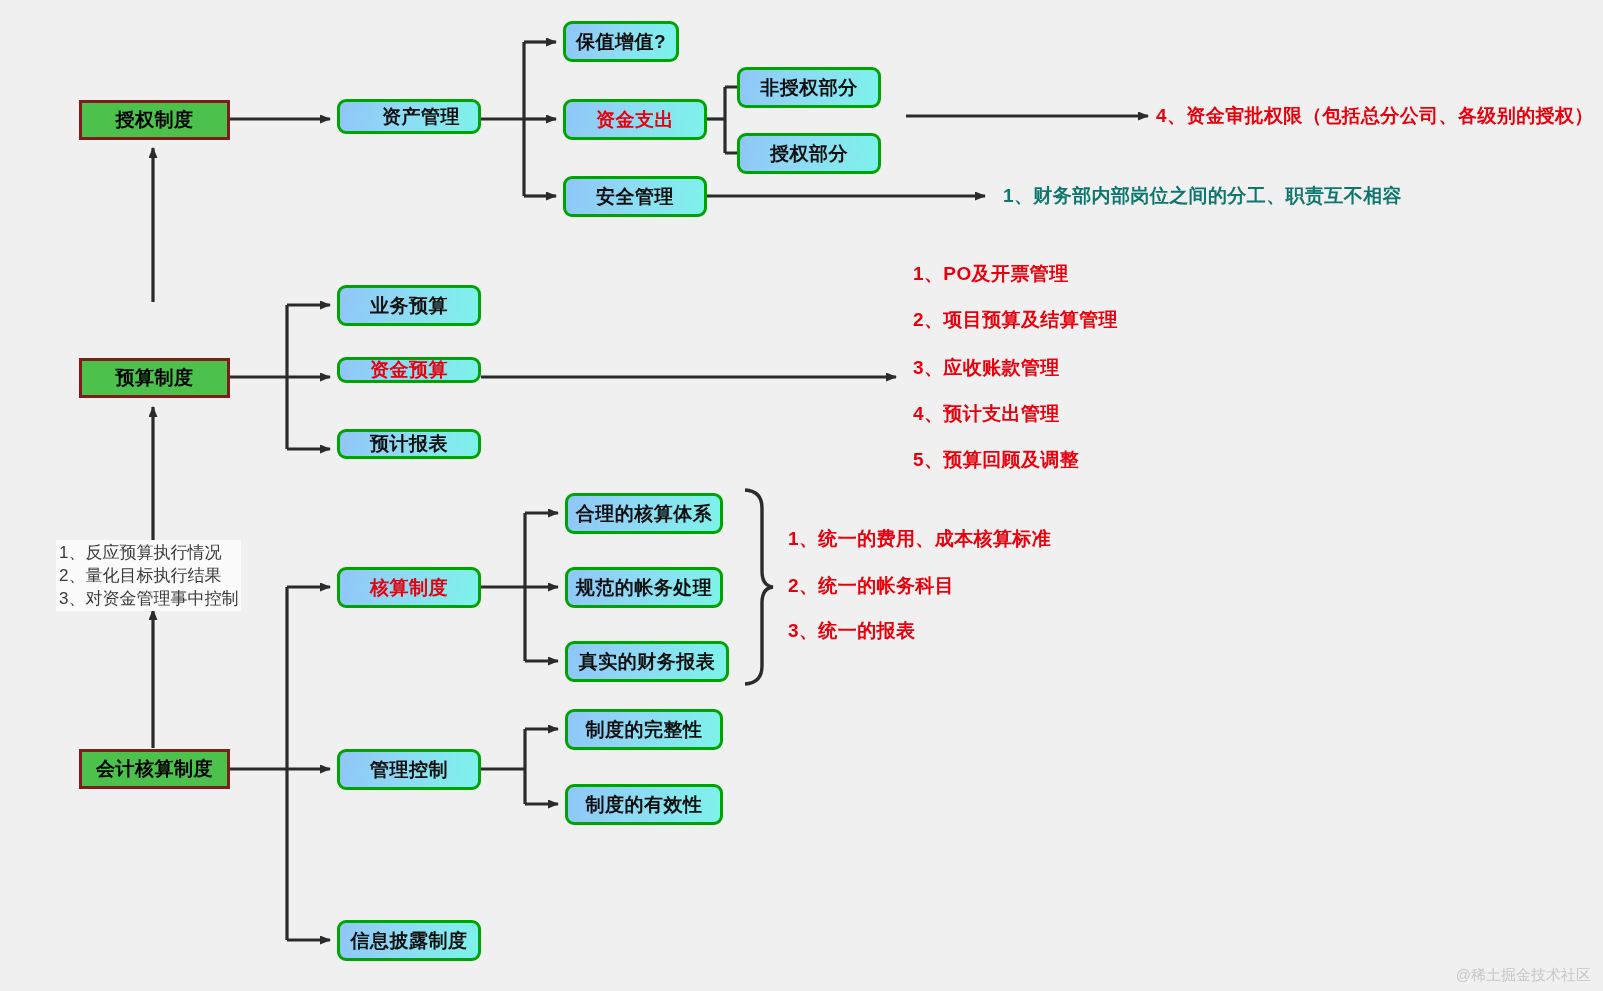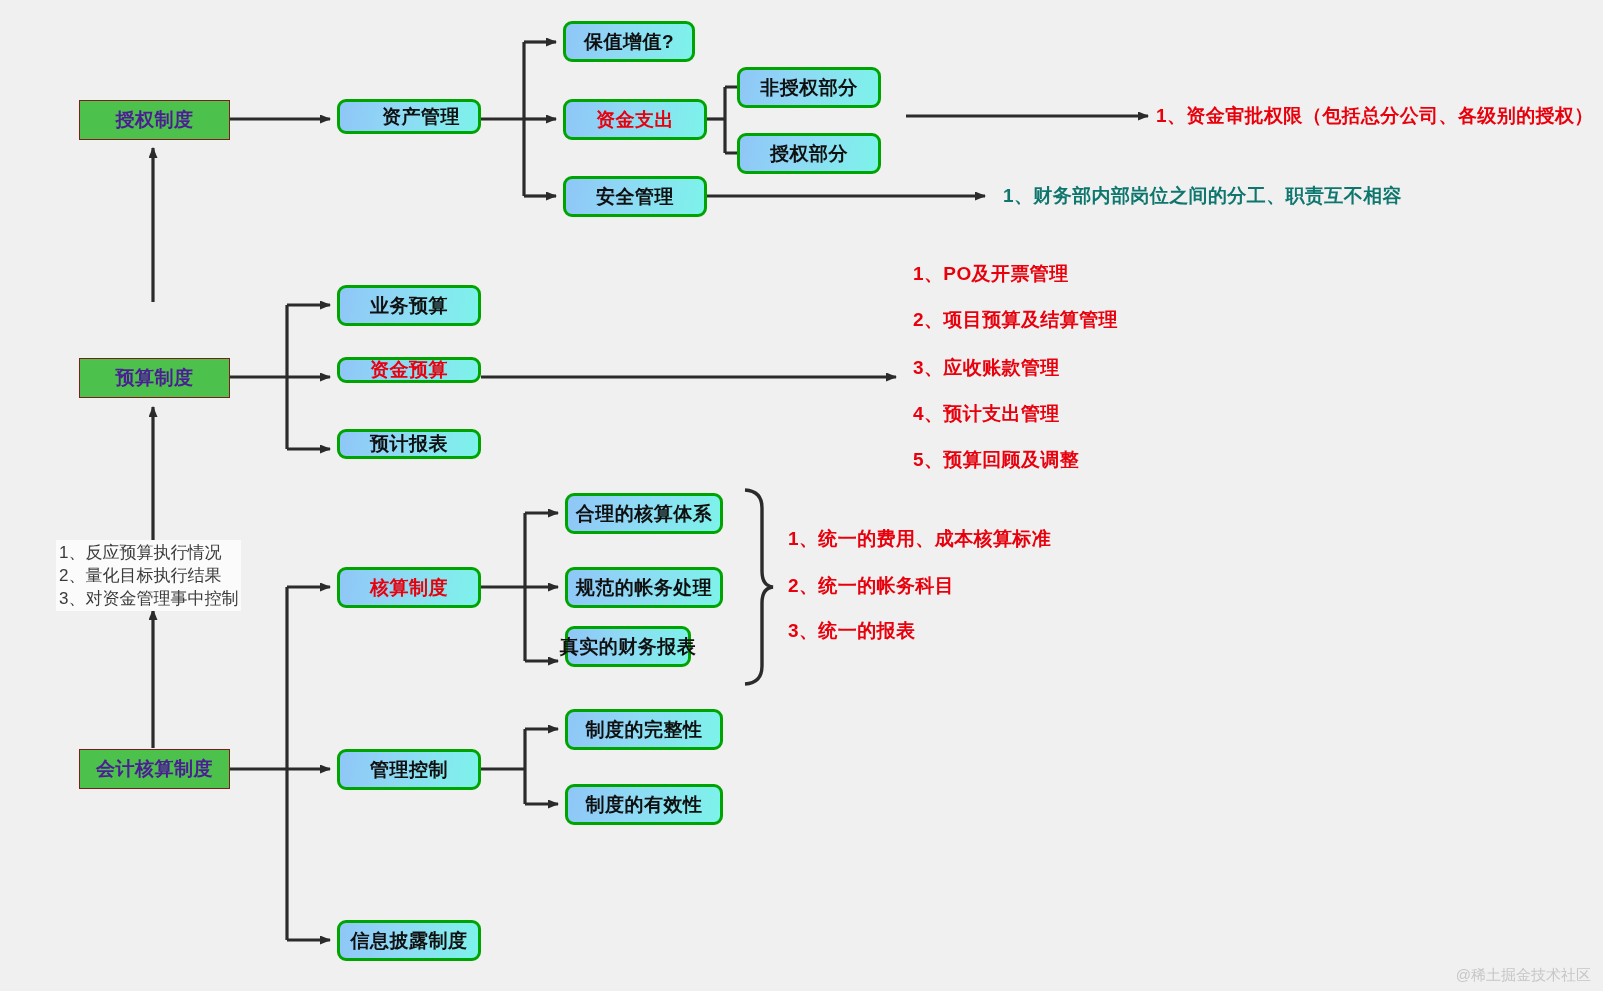--- a/index.html
+++ b/index.html
@@ -16,22 +16,22 @@
     position:absolute;
     display:flex;align-items:center;justify-content:center;
     box-sizing:border-box;
     font-weight:bold;
     letter-spacing:.5px;
     white-space:nowrap;
   }
   
   .green{
     background:#4cc14c;
-    border:1px solid #7f1d1d;
-    color:#4c1d95;
+    border:3px solid #7f1d1d;
+    color:#000000;
     font-size:19px;
     border-radius:0;
   }
   
   .blue{
     background:linear-gradient(100deg,#8fc6f7 0%,#8fd8f5 40%,#7df3ea 100%);
     border:3px solid #00a400;
     border-radius:9px;
     color:#101010;
     font-size:19px;
@@ -141,21 +141,21 @@
   </svg>
 
   <div class="node green" style="left:79px;top:100px;width:151px;height:40px;">授权制度</div>
 
   <div class="node green" style="left:79px;top:358px;width:151px;height:40px;">预算制度</div>
 
   <div class="node green" style="left:79px;top:749px;width:151px;height:40px;">会计核算制度</div>
 
   <div class="node blue" style="left:337px;top:99px;width:144px;height:35px;padding-left:24px;">资产管理</div>
 
-  <div class="node blue" style="left:563px;top:21px;width:132px;height:41px;">保值增值?</div>
+  <div class="node blue" style="left:563px;top:21px;width:116px;height:41px;">保值增值?</div>
 
   <div class="node blue redtext" style="left:563px;top:99px;width:144px;height:41px;">资金支出</div>
 
   <div class="node blue" style="left:737px;top:67px;width:144px;height:41px;">非授权部分</div>
 
   <div class="node blue" style="left:737px;top:133px;width:144px;height:41px;">授权部分</div>
 
   <div class="node blue" style="left:563px;top:176px;width:144px;height:41px;">安全管理</div>
 
   <div class="node blue" style="left:337px;top:285px;width:144px;height:41px;">业务预算</div>
@@ -163,38 +163,38 @@
   <div class="node blue redtext" style="left:337px;top:357px;width:144px;height:26px;">资金预算</div>
 
   <div class="node blue" style="left:337px;top:429px;width:144px;height:30px;">预计报表</div>
 
   <div class="node blue redtext" style="left:337px;top:567px;width:144px;height:41px;">核算制度</div>
 
   <div class="node blue" style="left:565px;top:567px;width:158px;height:41px;">规范的帐务处理</div>
 
   <div class="node blue" style="left:565px;top:493px;width:158px;height:41px;">合理的核算体系</div>
 
-  <div class="node blue" style="left:565px;top:626px;width:126px;height:41px;">真实的财务报表</div>
+  <div class="node blue" style="left:565px;top:641px;width:164px;height:41px;">真实的财务报表</div>
 
   <div class="node blue" style="left:337px;top:749px;width:144px;height:41px;">管理控制</div>
 
   <div class="node blue" style="left:565px;top:709px;width:158px;height:41px;">制度的完整性</div>
 
   <div class="node blue" style="left:565px;top:784px;width:158px;height:41px;">制度的有效性</div>
 
   <div class="node blue" style="left:337px;top:920px;width:144px;height:41px;">信息披露制度</div>
 
 
   <div class="note" style="left:56px;top:540px;">
     <div>1、反应预算执行情况</div>
     <div>2、量化目标执行结果</div>
     <div>3、对资金管理事中控制</div>
   </div>
 
-  <div class="redline" style="left:1156px;top:103px;">1、资金审批权限（包括总分公司、各级别的授权）</div>
+  <div class="redline" style="left:1156px;top:103px;">4、资金审批权限（包括总分公司、各级别的授权）</div>
 
   <div class="darkline" style="left:1003px;top:183px;">1、财务部内部岗位之间的分工、职责互不相容</div>
 
   <div class="redline" style="left:913px;top:261px;">1、PO及开票管理</div>
   <div class="redline" style="left:913px;top:307px;">2、项目预算及结算管理</div>
   <div class="redline" style="left:913px;top:355px;">3、应收账款管理</div>
   <div class="redline" style="left:913px;top:401px;">4、预计支出管理</div>
   <div class="redline" style="left:913px;top:447px;">5、预算回顾及调整</div>
 
   <div class="redline" style="left:788px;top:526px;">1、统一的费用、成本核算标准</div>

